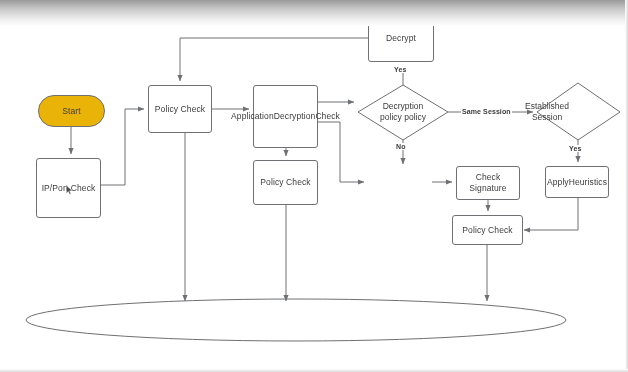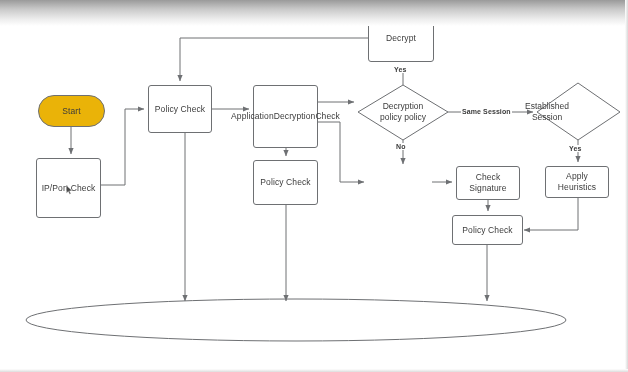--- a/index.html
+++ b/index.html
@@ -189,21 +189,21 @@
     <span>Established</span>
     <span>Session</span>
   </div>
 
 
   <div class="node box" style="left:456px; top:166px; width:64px; height:34px; flex-direction:column;">
     <span>Check</span>
     <span>Signature</span>
   </div>
 
-  <div class="node box" style="left:545px; top:166px; width:64px; height:32px; flex-direction:column;">
+  <div class="node box" style="left:545px; top:166px; width:64px; height:32px; flex-direction:row;">
     <span>Apply</span>
     <span>Heuristics</span>
   </div>
 
   <div class="node box" style="left:452px; top:215px; width:71px; height:30px;">
     <span>Policy Check</span>
   </div>
 
 
   <div class="edge-label" style="left:393px; top:66px;">Yes</div>

